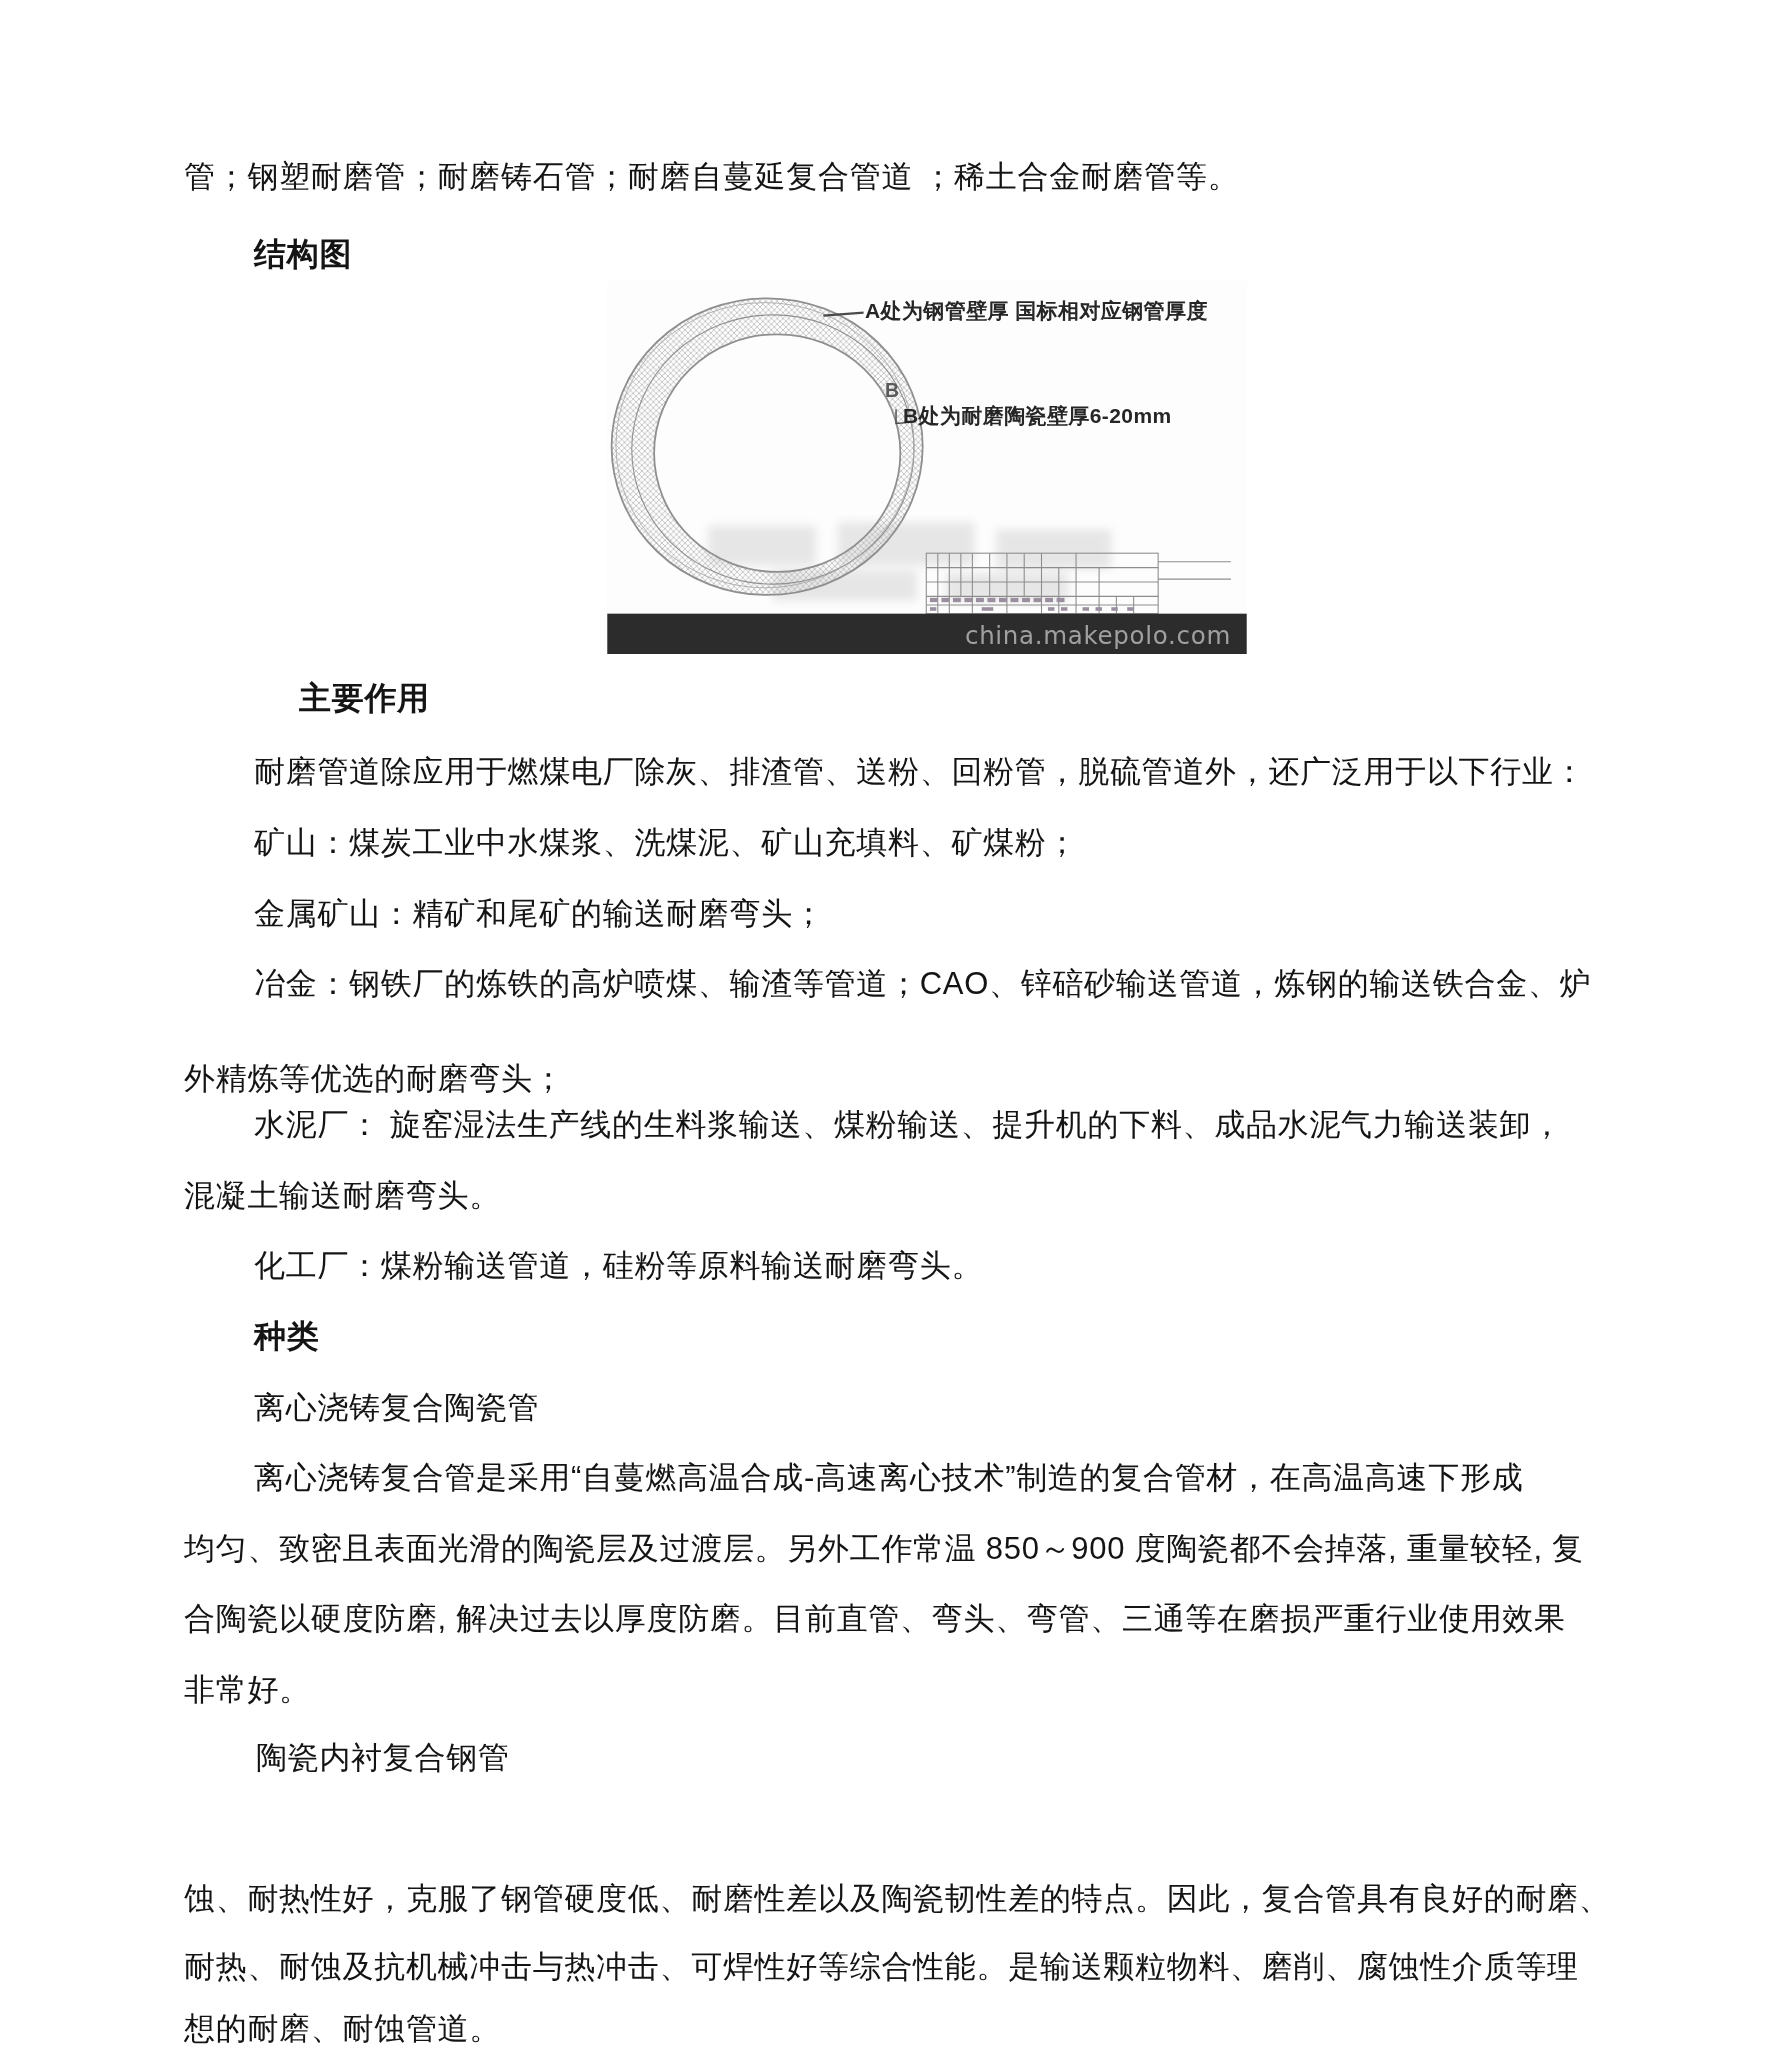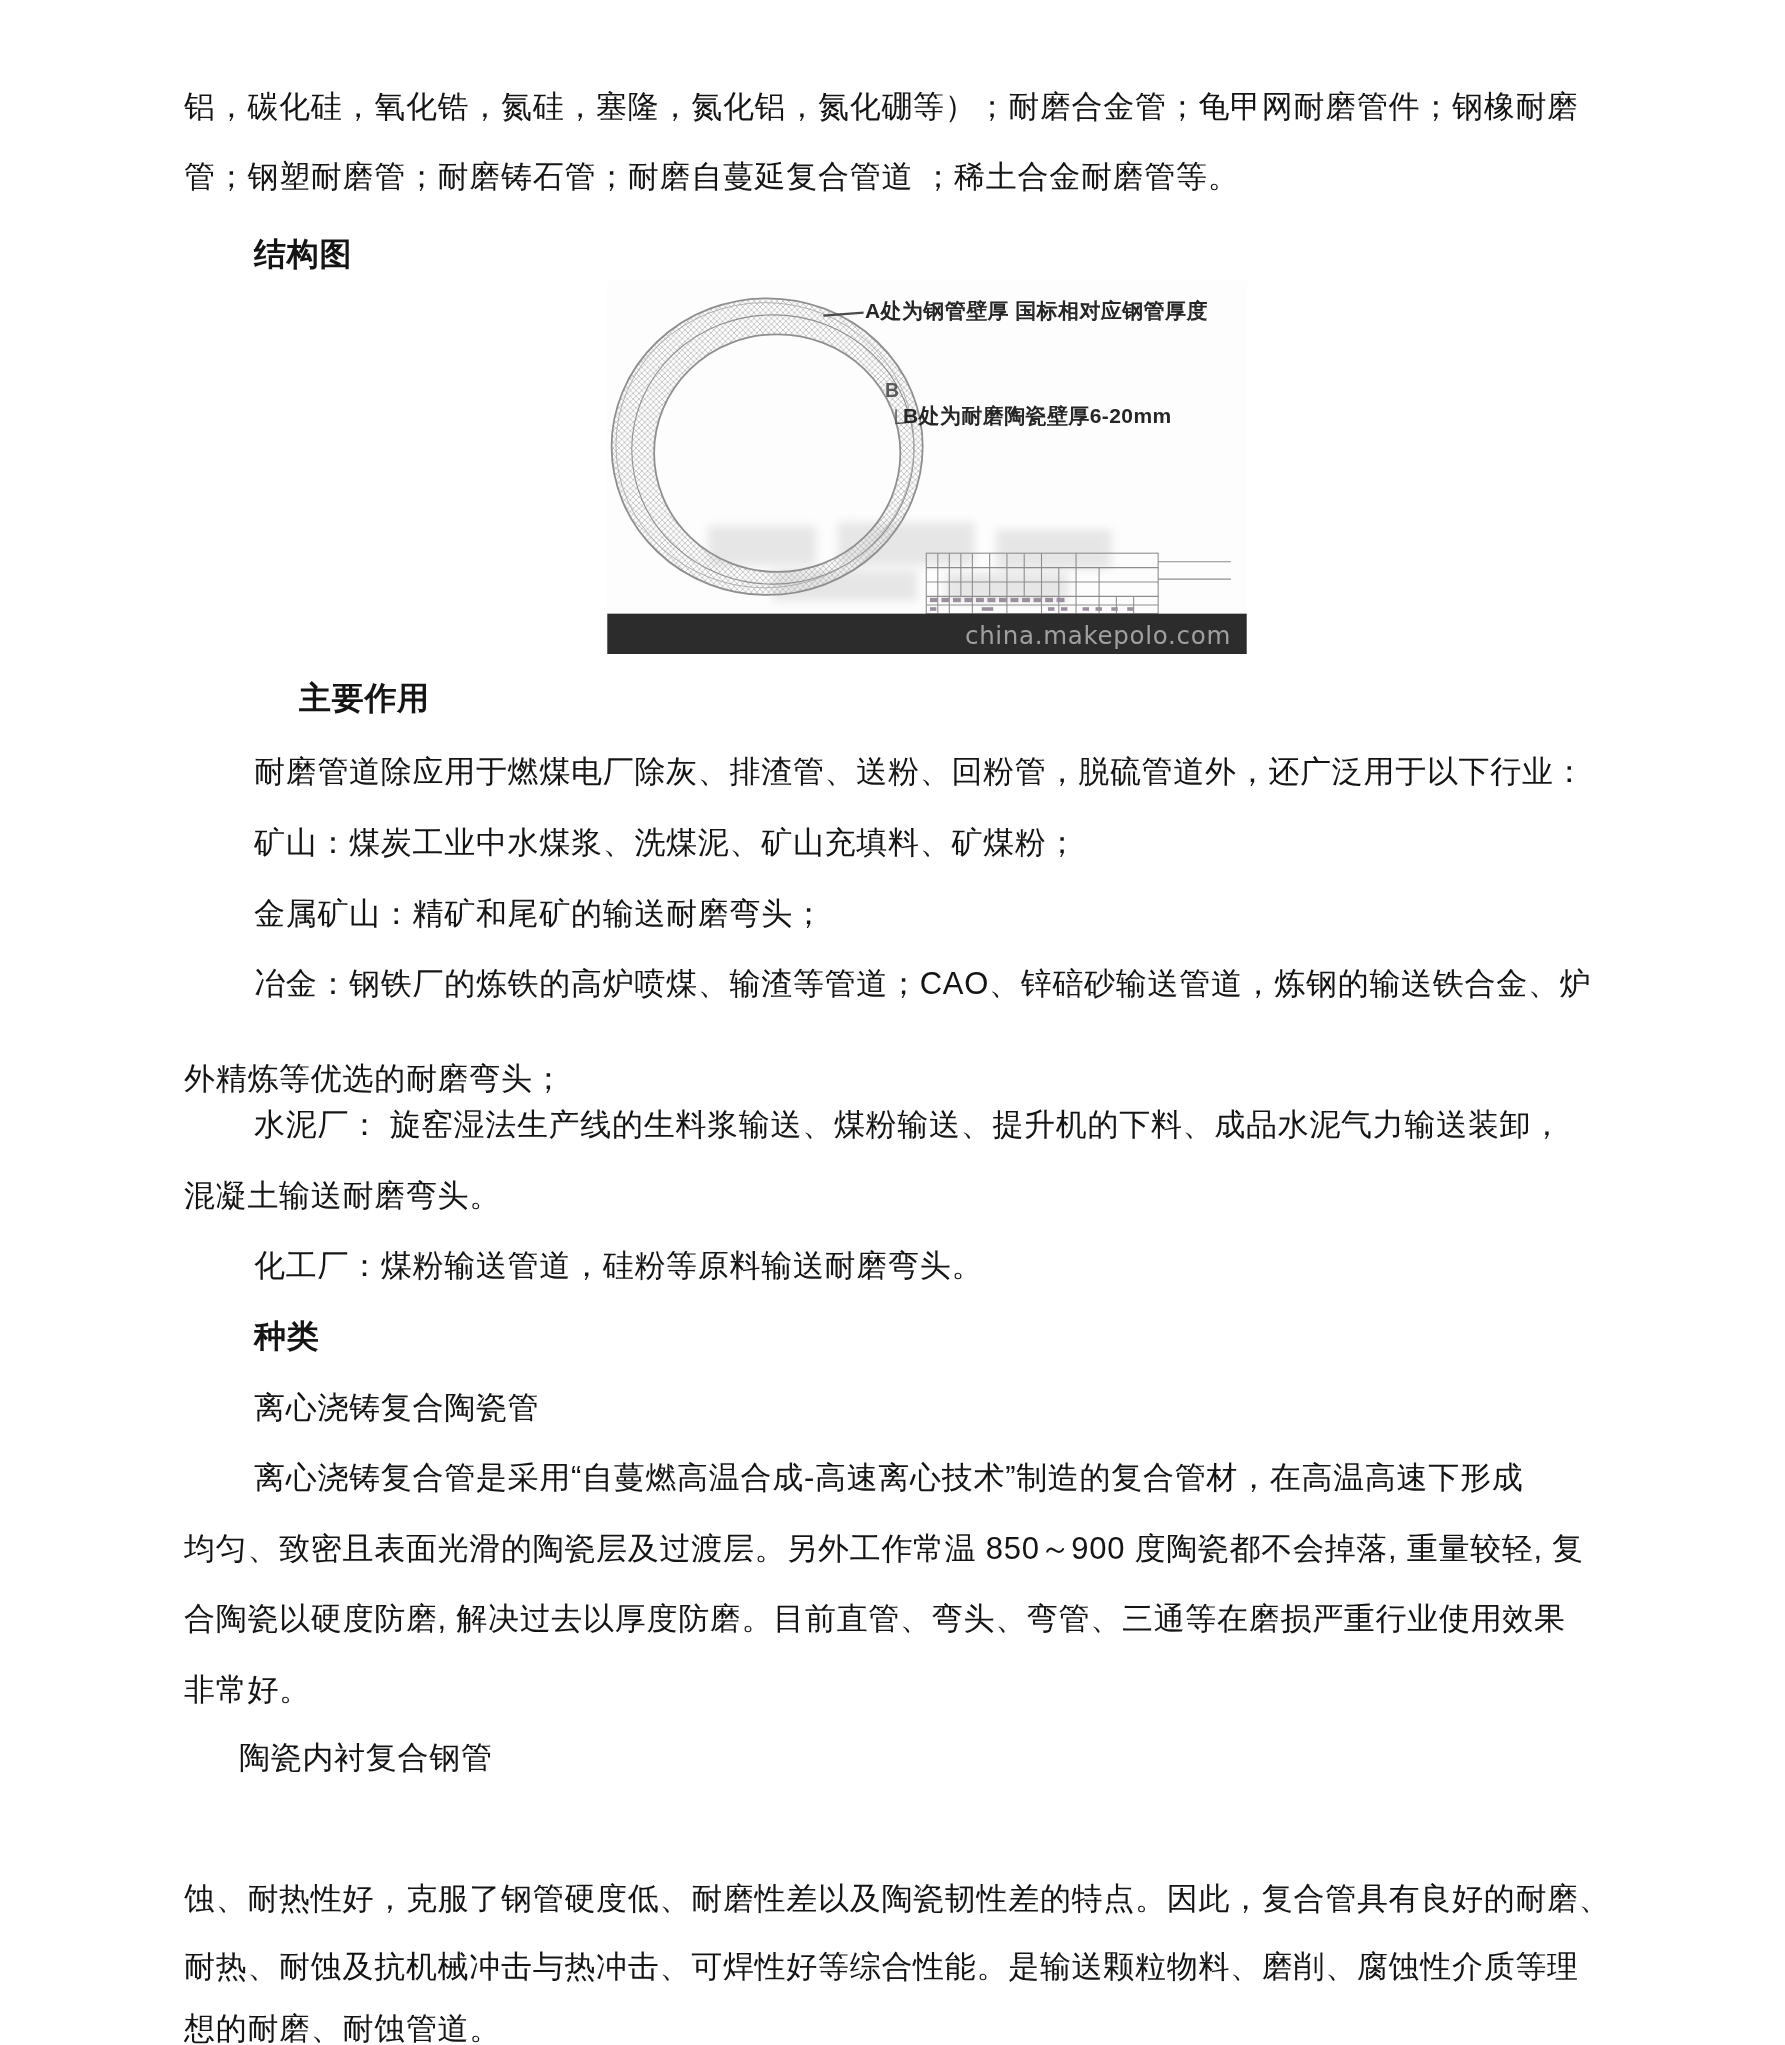--- a/index.html
+++ b/index.html
@@ -141,36 +141,35 @@
 
       <rect x="0" y="462" width="888" height="56" style="fill:var(--band,#2c2c2c);"></rect>
     </svg>
 
     <div class="fig-b-label">B</div>
     <div class="fig-ann fig-ann-a">A处为钢管壁厚 国标相对应钢管厚度</div>
     <div class="fig-ann fig-ann-b">B处为耐磨陶瓷壁厚6-20mm</div>
     <div class="fig-watermark">china.makepolo.com</div>
   </div>
 
-    <div class="line" style="top: 88px; left: 184px;">铝，碳化硅，氧化锆，氮硅，塞隆，氮化铝，氮化硼等）；耐磨合金管；龟甲网耐磨管件；钢橡耐磨</div>
     <div class="line" style="top: 158px; left: 184px;">管；钢塑耐磨管；耐磨铸石管；耐磨自蔓延复合管道 ；稀土合金耐磨管等。</div>
     <div class="line bold" style="top: 236px; left: 254px;">结构图</div>
     <div class="line bold" style="top: 680px; left: 299px;">主要作用</div>
     <div class="line" style="top: 753px; left: 254px;">耐磨管道除应用于燃煤电厂除灰、排渣管、送粉、回粉管，脱硫管道外，还广泛用于以下行业：</div>
     <div class="line" style="top: 895px; left: 254px;">金属矿山：精矿和尾矿的输送耐磨弯头；</div>
     <div class="line" style="top: 824px; left: 254px;">矿山：煤炭工业中水煤浆、洗煤泥、矿山充填料、矿煤粉；</div>
     <div class="line" style="top: 965px; left: 254px;">冶金：钢铁厂的炼铁的高炉喷煤、输渣等管道；CAO、锌碚砂输送管道，炼钢的输送铁合金、炉</div>
     <div class="line" style="top: 1036px; left: 184px; margin-top: 24px;">外精炼等优选的耐磨弯头；</div>
     <div class="line" style="top: 1106px; left: 254px;">水泥厂： 旋窑湿法生产线的生料浆输送、煤粉输送、提升机的下料、成品水泥气力输送装卸，</div>
     <div class="line" style="top: 1177px; left: 184px;">混凝土输送耐磨弯头。</div>
     <div class="line" style="top: 1247px; left: 254px;">化工厂：煤粉输送管道，硅粉等原料输送耐磨弯头。</div>
     <div class="line bold" style="top: 1318px; left: 254px;">种类</div>
     <div class="line" style="top: 1389px; left: 254px;">离心浇铸复合陶瓷管</div>
     <div class="line" style="top: 1459px; left: 254px;">离心浇铸复合管是采用“自蔓燃高温合成-高速离心技术”制造的复合管材，在高温高速下形成</div>
     <div class="line" style="top: 1530px; left: 184px;">均匀、致密且表面光滑的陶瓷层及过渡层。另外工作常温 850～900 度陶瓷都不会掉落, 重量较轻, 复</div>
     <div class="line" style="top: 1600px; left: 184px;">合陶瓷以硬度防磨, 解决过去以厚度防磨。目前直管、弯头、弯管、三通等在磨损严重行业使用效果</div>
     <div class="line" style="top: 1671px; left: 184px;">非常好。</div>
-    <div class="line" style="top: 1739px; left: 239px; text-align: center;">陶瓷内衬复合钢管</div>
+    <div class="line" style="top: 1739px; left: 256px; text-align: center;">陶瓷内衬复合钢管</div>
     <div class="line" style="top: 1880px; left: 184px;">蚀、耐热性好，克服了钢管硬度低、耐磨性差以及陶瓷韧性差的特点。因此，复合管具有良好的耐磨、</div>
     <div class="line" style="top: 1950px; left: 184px; font-family: Liberation Mono, monospace;">耐热、耐蚀及抗机械冲击与热冲击、可焊性好等综合性能。是输送颗粒物料、磨削、腐蚀性介质等理</div>
     <div class="line" style="top: 2010px; left: 184px;">想的耐磨、耐蚀管道。</div>
   </div>
 
 
 </body></html>

